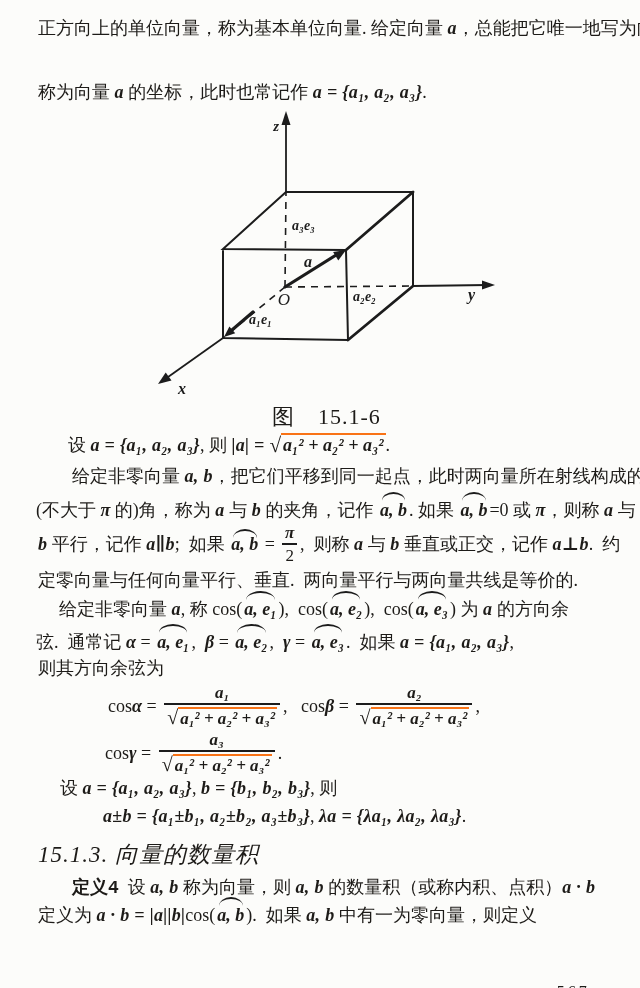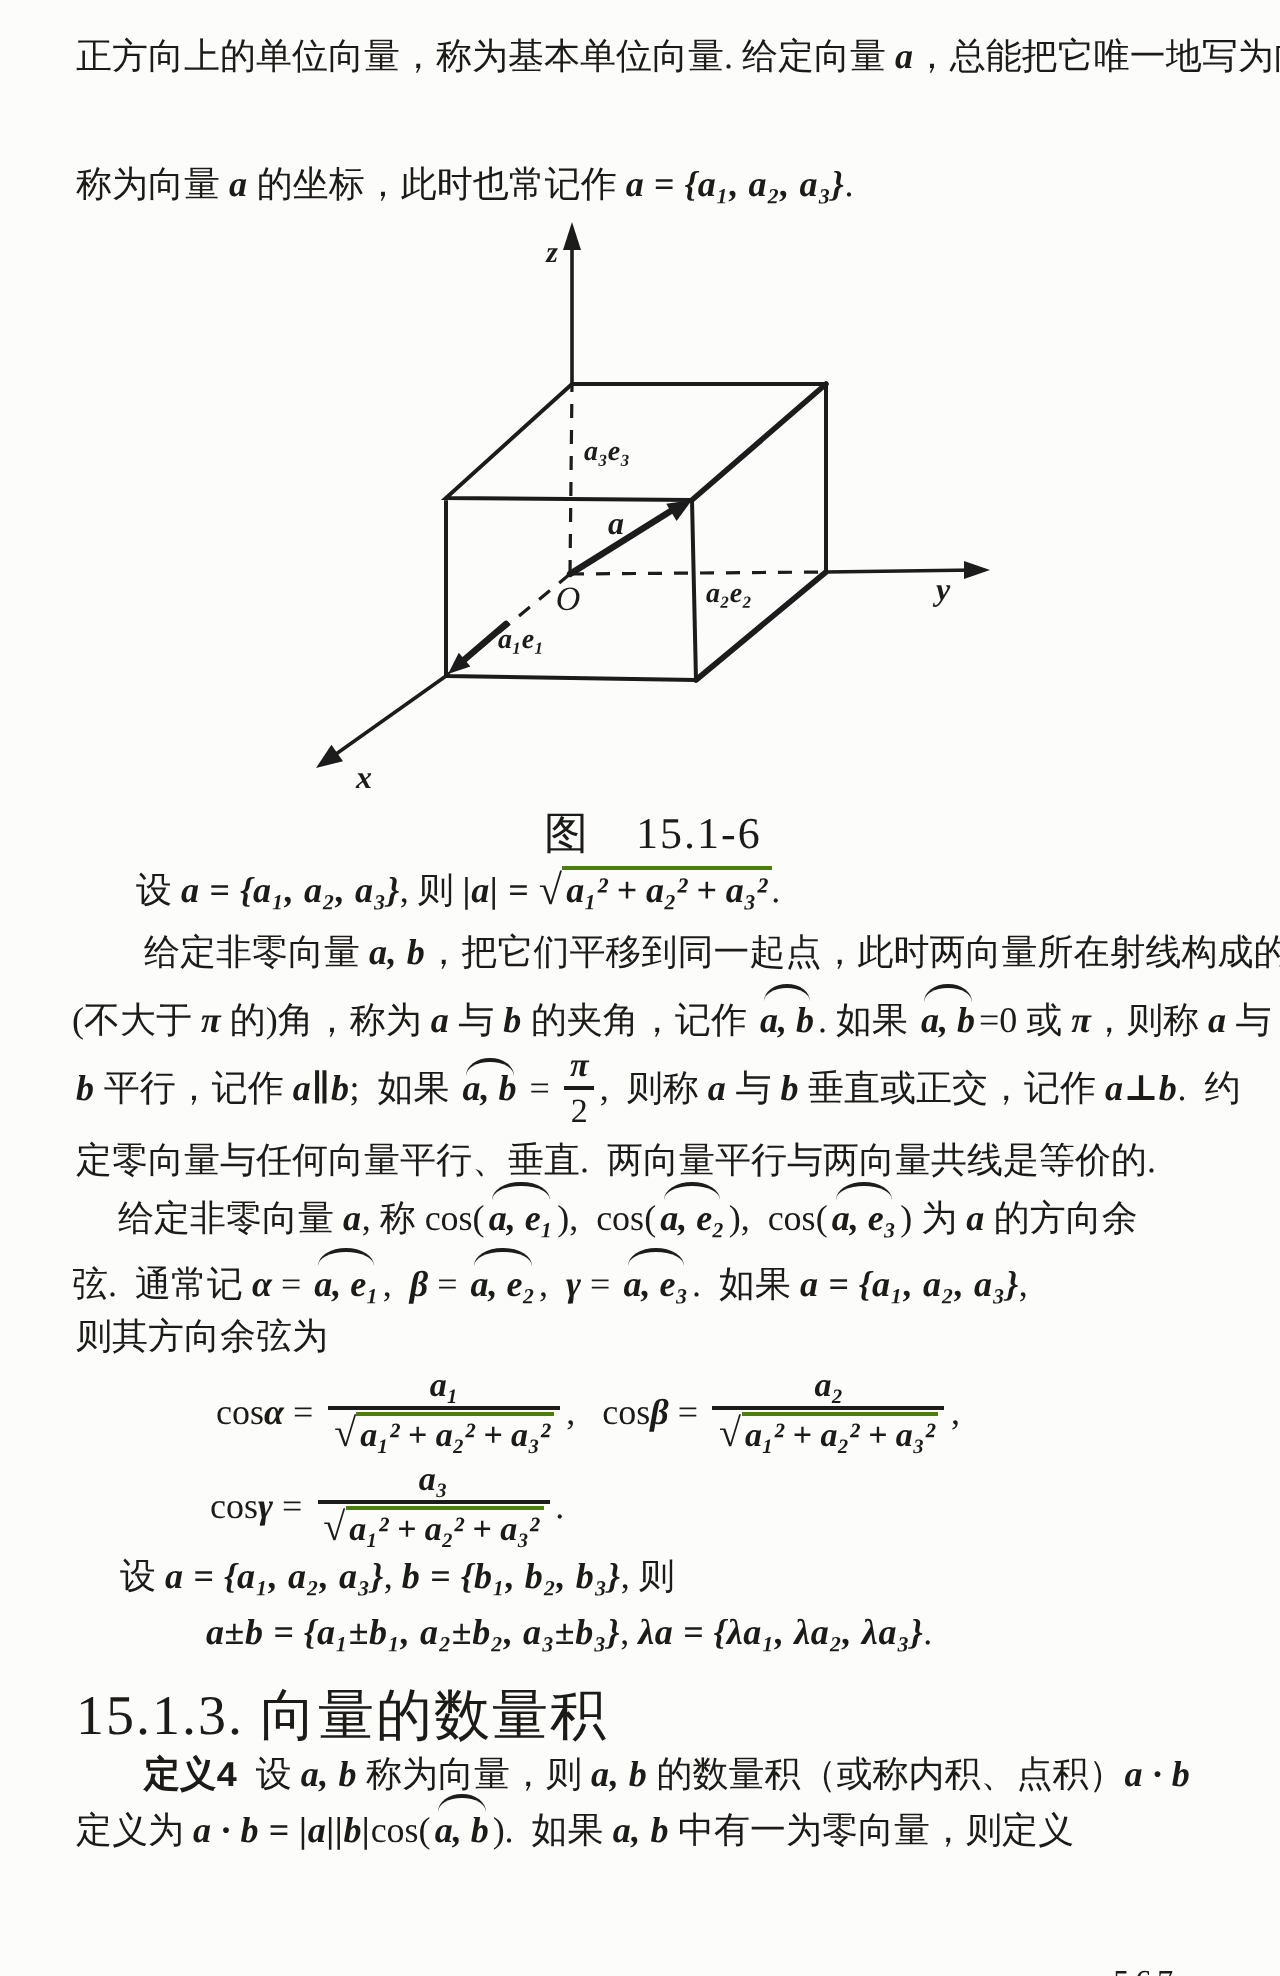--- a/index.html
+++ b/index.html
@@ -7,29 +7,29 @@
     position:relative;width:640px;height:988px;background:#fcfcfa;
     font-family:"Liberation Serif","DejaVu Serif",serif;color:#1d1b18;overflow:hidden;
   }
   .line{position:absolute;white-space:pre;line-height:26px;font-size:18px;}
   .fline{position:absolute;display:flex;align-items:center;white-space:pre;font-size:18px;}
   .r{font-style:normal;}
   .b{font-weight:bold;font-family:Liberation Mono, monospace;}
   .v{font-style:italic;font-weight:bold;}
   .m{font-style:italic;font-weight:bold;letter-spacing:.3px;}
   .rt{font-style:normal;font-weight:normal;font-size:1.18em;vertical-align:-1px;}
-  .rad{font-style:italic;font-weight:bold;border-top:2px solid #4d7c0f;padding:0 2px;}
+  .rad{font-style:italic;font-weight:bold;border-top:2px solid #f97316;padding:0 2px;}
   .hat{position:relative;display:inline-block;font-style:italic;font-weight:bold;margin:0 2px;}
   .hat::before{content:"";position:absolute;left:6%;right:6%;top:-5px;height:7px;
     border-top:2px solid #1c1c1c;border-radius:50% 50% 0 0 / 100% 100% 0 0;}
   .ifrac{display:inline-flex;flex-direction:column;align-items:center;vertical-align:middle;
     line-height:1.15;font-size:17px;margin:0 3px;}
   .fn{font-style:italic;font-weight:bold;padding:0 2px;}
   .fd{display:flex;align-items:baseline;border-top:2px solid #1c1c1c;padding:1px 3px 0;}
-  .heading{position:absolute;font-size:28px;white-space:pre;letter-spacing:1px;}
+  .heading{position:absolute;font-size:23px;white-space:pre;letter-spacing:1px;font-style:italic;}
   .caption{position:absolute;font-size:22px;white-space:pre;letter-spacing:1px;}
   .pagenum{position:absolute;font-size:16px;letter-spacing:3px;margin-top:36px;}
   svg text{font-family:"Liberation Serif","DejaVu Serif",serif;fill:#1c1c1c;}
 </style>
 </head>
 <body>
 
 <div class="page">
 
   <div class="line" style="top:15px;left:38px"><span class="r">正方向上的单位向量，称为基本单位向量. 给定向量 </span><span class="m">a</span><span class="r">，总能把它唯一地写为向</span></div>

